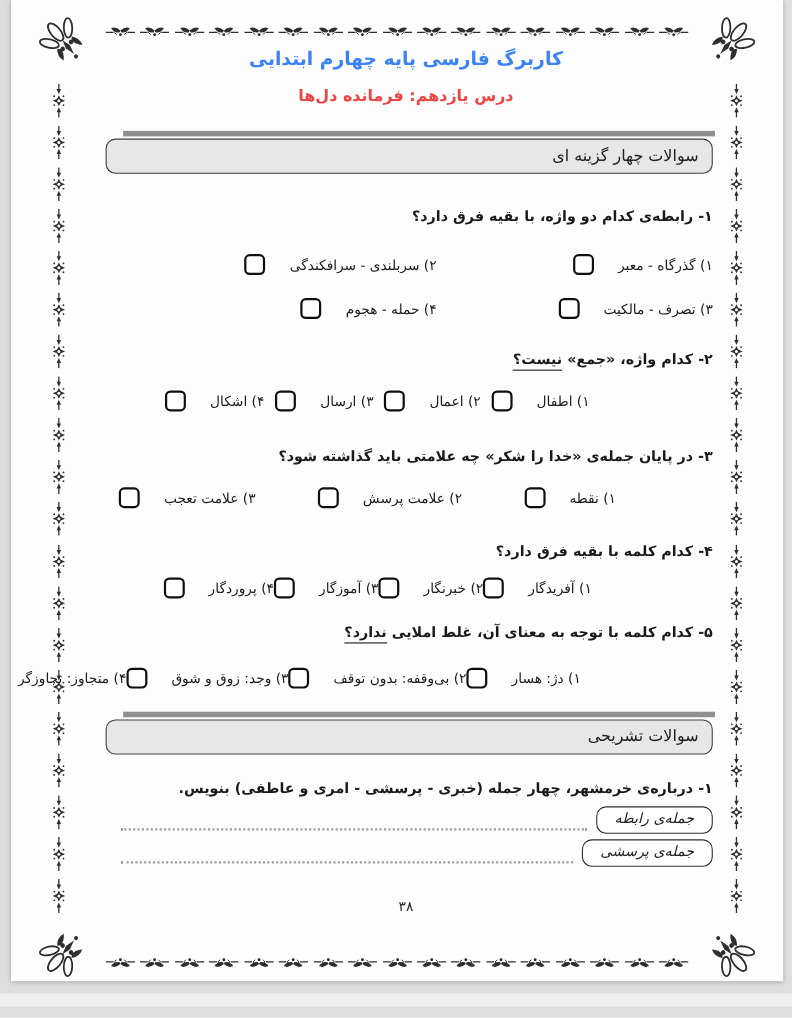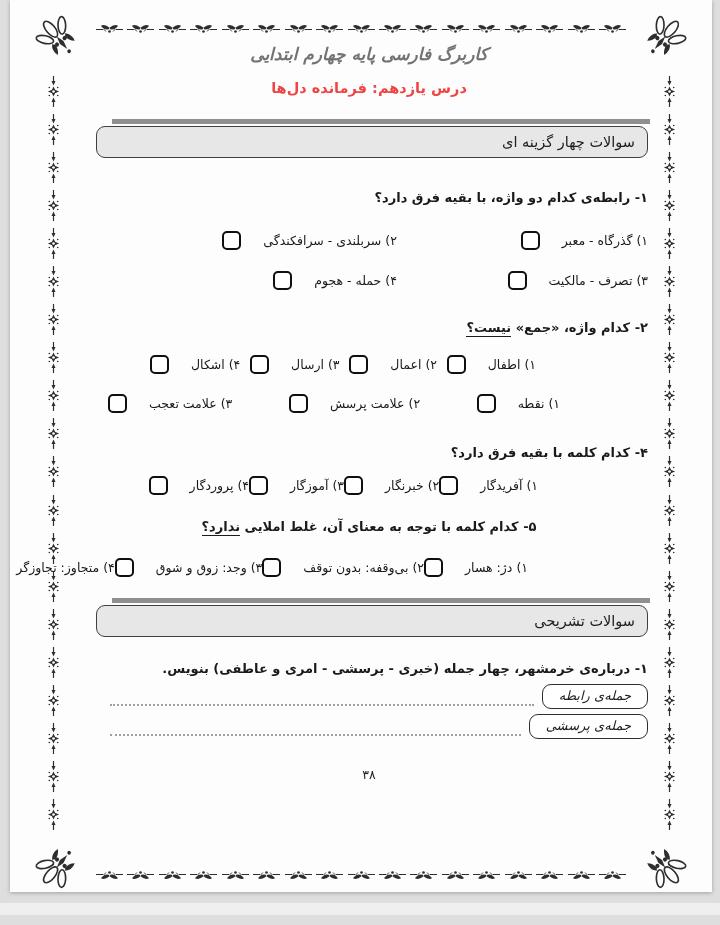--- a/index.html
+++ b/index.html
@@ -47,21 +47,21 @@
   .cb{
     flex:none;width:15px;height:15px;background:#fff;
     border:2.4px solid #0f0f0f;border-radius:5px;
   }
   .opts-2col{display:grid;grid-template-columns:45% 55%;row-gap:21px;margin-top:26px;}
   .opts-row{display:flex;align-items:center;justify-content:space-between;margin-top:20px;}
   .r2{margin-right:112px;margin-left:60px;}
   .r3{margin-right:88px;margin-left:18px;margin-top:20px;}
   .r4{margin-right:110px;margin-left:62px;margin-top:16px;}
   .r5{margin-right:120px;margin-left:56px;margin-top:24px;}
-  .mt-q2{margin-top:30px;} .mt-q3{margin-top:34px;} .mt-q5{margin-top:24px;text-align:center;}
+  .mt-q2{margin-top:30px;} .mt-q3{margin-top:34px;} .mt-q5{margin-top:24px;}
   .essay-q{margin-top:24px;font-size:13px;font-weight:bold;}
   .ans-row{display:flex;align-items:flex-end;margin-top:8px;margin-left:20px;}
   .ans-row + .ans-row{margin-top:5px;}
   .ans-label{
     border:1.8px solid #2e2e2e;border-radius:9px;background:#fff;
     padding:3px 16px 5px;font-size:13px;font-style:italic;color:#222;white-space:nowrap;
   }
   .ans-line{flex:1;border-bottom:2px dotted #9f9f9f;margin:0 8px 3px 0;height:0;}
   .page-num{margin-top:28px;text-align:center;font-size:12.5px;color:#222;}
 </style>
@@ -351,21 +351,21 @@
           <use href="#m-v"></use>
         </svg>
         <svg class="motif" aria-hidden="true">
           <use href="#m-v"></use>
         </svg>
       </div>
   </div>
 
   <div class="content">
 
-    <div class="title" style="color:#737373;font-style:italic;">کاربرگ فارسی پایه چهارم ابتدایی</div>
+    <div class="title" style="color:#3b82f6;">کاربرگ فارسی پایه چهارم ابتدایی</div>
 
     <div class="subtitle" style="color:#ef4444;margin-top:16px;">درس یازدهم: فرمانده دل‌ها</div>
 
     <div class="section-bar">
       <span>سوالات چهار گزینه ای</span>
     </div>
 
     <div class="q-text">
       <span>۱- رابطه‌ی کدام دو واژه، با بقیه فرق دارد؟</span><span class="u"></span>
     </div>
@@ -403,20 +403,23 @@
       <span class="opt">
           <span>۳) ارسال</span>
           <span class="cb"></span>
         </span>
       <span class="opt">
           <span>۴) اشکال</span>
           <span class="cb"></span>
         </span>
     </div>
 
+    <div class="q-text mt-q3">
+      <span>۳- در پایان جمله‌ی «خدا را شکر» چه علامتی باید گذاشته شود؟</span><span class="u"></span>
+    </div>
     <div class="opts-row r3">
       <span class="opt">
           <span>۱) نقطه</span>
           <span class="cb"></span>
         </span>
       <span class="opt">
           <span>۲) علامت پرسش</span>
           <span class="cb"></span>
         </span>
       <span class="opt">

